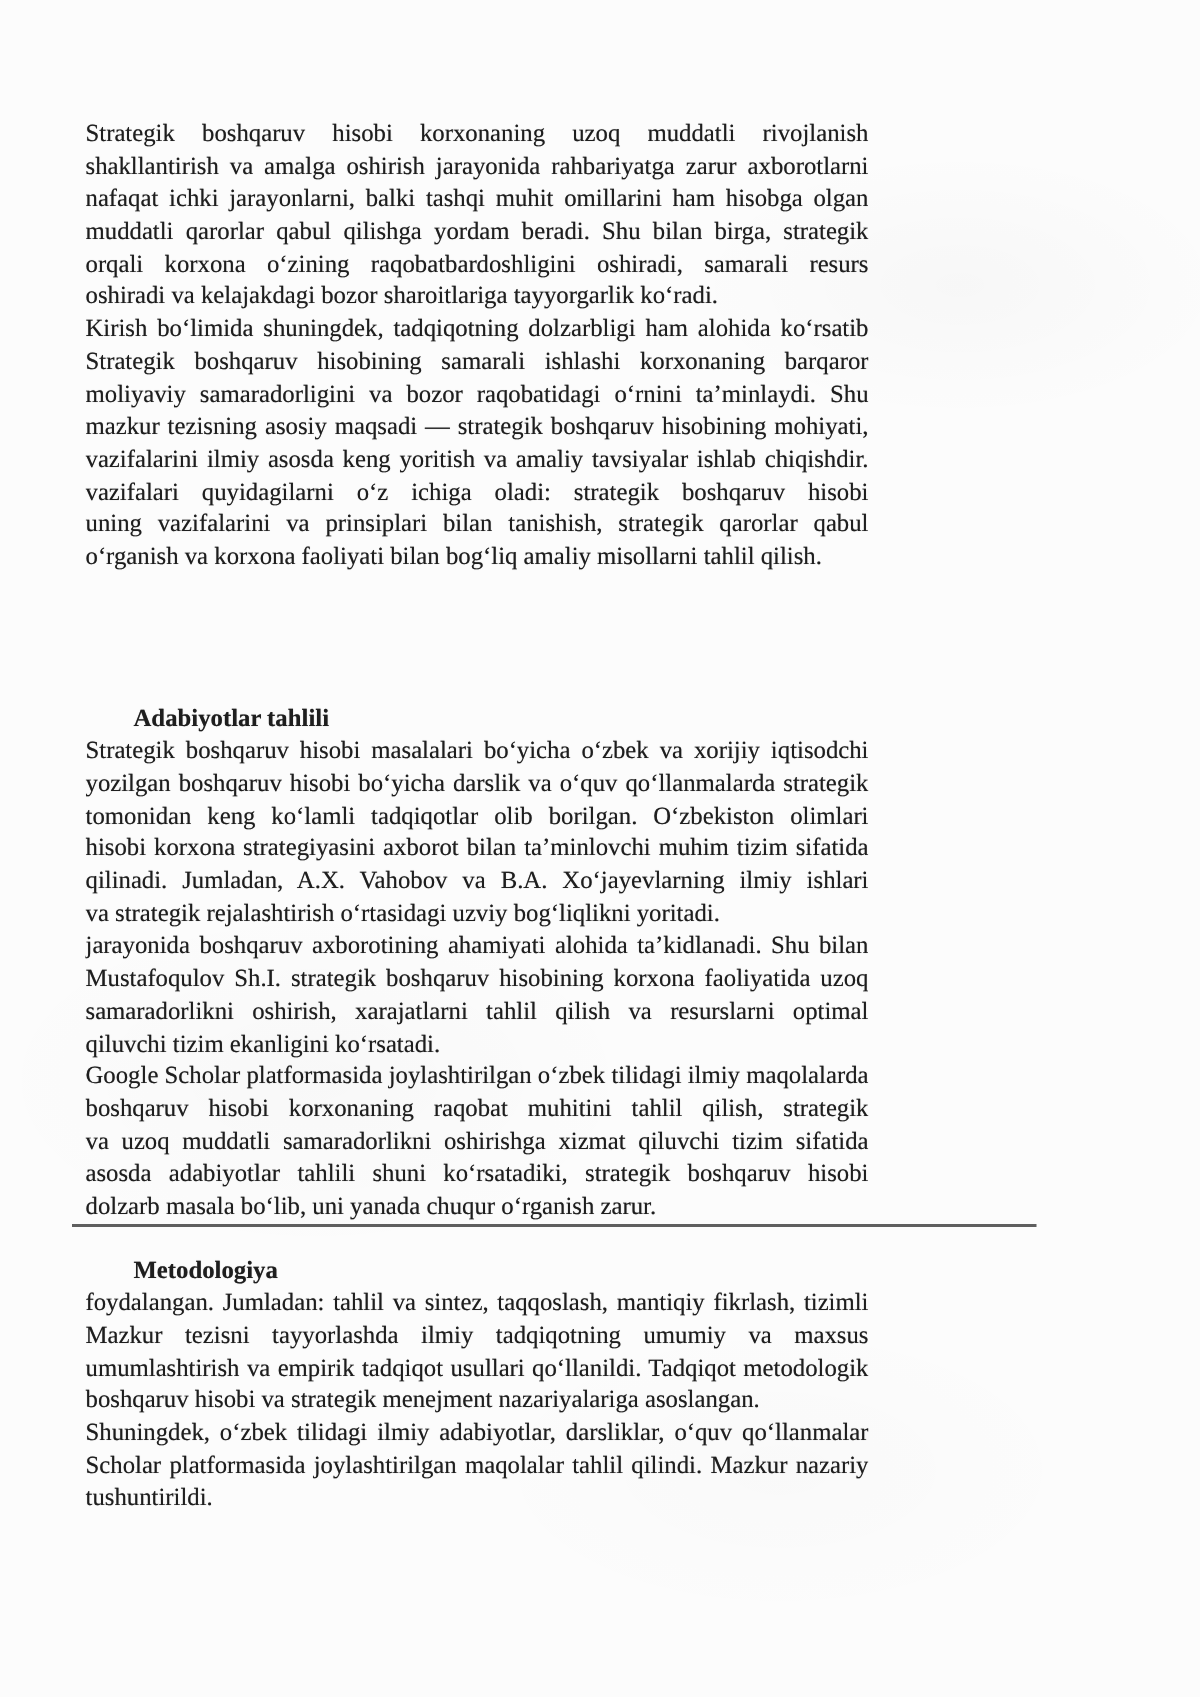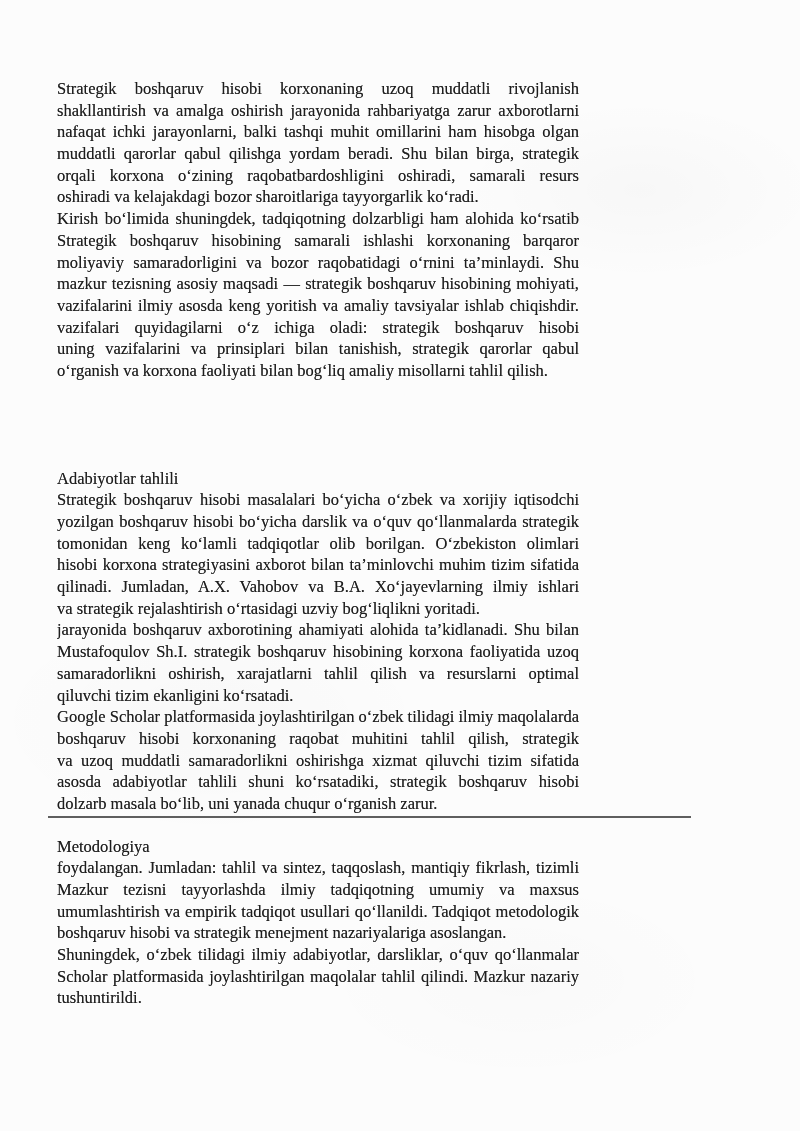--- a/index.html
+++ b/index.html
@@ -37,22 +37,23 @@
     text-align: justify;
     text-align-last: justify;
     overflow: hidden;
     white-space: normal;
     height: 21.7px;
   }
   .line.line-last {
     text-align-last: left;
   }
   .heading {
-    font-weight: normal;
+    font-weight: bold;
     height: 21.7px;
+    margin-left: 32px;
   }
   .gap-large { height: 86px; }
   .gap-small { height: 18px; }
   .section-rule {
     height: 2px;
     width: 643px;
     background: var(--rule);
     margin: 1px 0 0 -9px;
   }
 </style>

